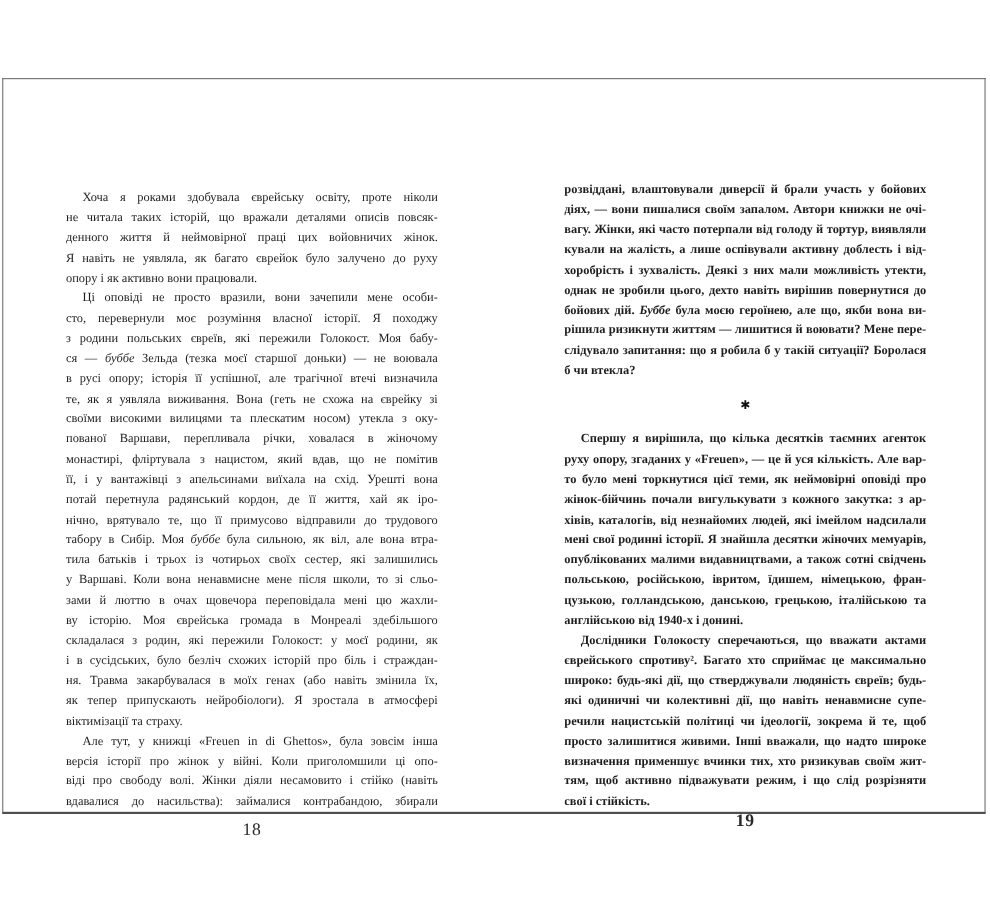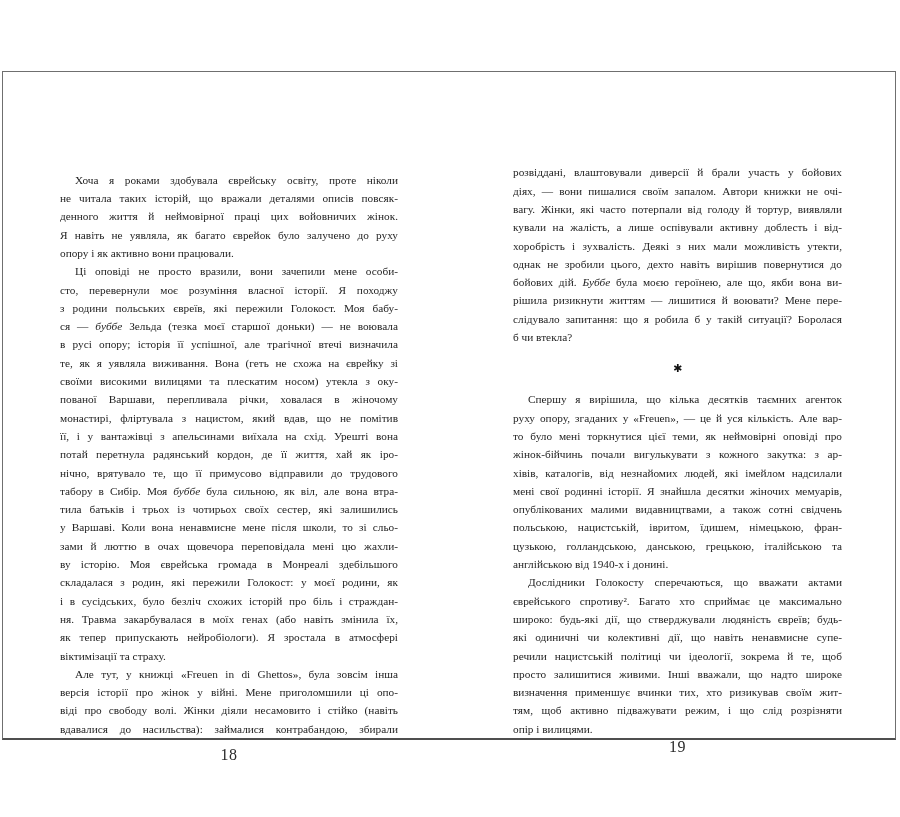--- a/index.html
+++ b/index.html
@@ -28,21 +28,21 @@
     display: flex;
     align-items: flex-end;
   }
   .page {
     position: relative;
     width: 50%;
     box-sizing: border-box;
     padding-top: 49px;
   }
   .page-left  { padding-left: 57px; padding-right: 51px; }
-  .page-right { padding-left: 64px; padding-right: 53px; }
+  .page-right { padding-left: 64px; padding-right: 53px; font-weight: bold; }
 
   .para { margin: 0; }
   .line {
     font-size: 11.3px;
     line-height: 18.3px;
     color: #1e1e1e;
     text-align: justify;
     text-align-last: justify;
     -moz-text-align-last: justify;
     overflow: hidden;
@@ -107,21 +107,21 @@
           <div class="line">зами й люттю в очах щовечора переповідала мені цю жахли-</div>
           <div class="line">ву історію. Моя єврейська громада в Монреалі здебільшого</div>
           <div class="line">складалася з родин, які пережили Голокост: у моєї родини, як</div>
           <div class="line">і в сусідських, було безліч схожих історій про біль і страждан-</div>
           <div class="line">ня. Травма закарбувалася в моїх генах (або навіть змінила їх,</div>
           <div class="line">як тепер припускають нейробіологи). Я зростала в атмосфері</div>
           <div class="line par-end">віктимізації та страху.</div>
         </div>
         <div class="para">
           <div class="line indent">Але тут, у книжці «Freuen in di Ghettos», була зовсім інша</div>
-          <div class="line">версія історії про жінок у війні. Мене приголомшили ці опо-</div>
+          <div class="line">версія історії про жінок у війні. Коли приголомшили ці опо-</div>
           <div class="line">віді про свободу волі. Жінки діяли несамовито і стійко (навіть</div>
           <div class="line">вдавалися до насильства): займалися контрабандою, збирали</div>
         </div>
       </div>
     <div class="page-number">18</div>
   </div>
 
   <div class="page page-right">
     <div class="page-text">
         <div class="para">
@@ -138,32 +138,32 @@
         </div>
         <div class="separator">✱</div>
         <div class="para">
           <div class="line indent">Спершу я вирішила, що кілька десятків таємних агенток</div>
           <div class="line">руху опору, згаданих у «Freuen», — це й уся кількість. Але вар-</div>
           <div class="line">то було мені торкнутися цієї теми, як неймовірні оповіді про</div>
           <div class="line">жінок-бійчинь почали вигулькувати з кожного закутка: з ар-</div>
           <div class="line">хівів, каталогів, від незнайомих людей, які імейлом надсилали</div>
           <div class="line">мені свої родинні історії. Я знайшла десятки жіночих мемуарів,</div>
           <div class="line">опублікованих малими видавництвами, а також сотні свідчень</div>
-          <div class="line">польською, нацистській, івритом, їдишем, німецькою, фран-</div>
+          <div class="line">польською, російською, івритом, їдишем, німецькою, фран-</div>
           <div class="line">цузькою, голландською, данською, грецькою, італійською та</div>
           <div class="line par-end">англійською від 1940-х і донині.</div>
         </div>
         <div class="para">
           <div class="line indent">Дослідники Голокосту сперечаються, що вважати актами</div>
           <div class="line">єврейського спротиву². Багато хто сприймає це максимально</div>
           <div class="line">широко: будь-які дії, що стверджували людяність євреїв; будь-</div>
           <div class="line">які одиничні чи колективні дії, що навіть ненавмисне супе-</div>
           <div class="line">речили нацистській політиці чи ідеології, зокрема й те, щоб</div>
           <div class="line">просто залишитися живими. Інші вважали, що надто широке</div>
           <div class="line">визначення применшує вчинки тих, хто ризикував своїм жит-</div>
           <div class="line">тям, щоб активно підважувати режим, і що слід розрізняти</div>
-          <div class="line par-end">опір і вилицями.</div>
+          <div class="line par-end">свої і стійкість.</div>
         </div>
       </div>
     <div class="page-number">19</div>
   </div>
 
 </div>
 
 </body></html>

